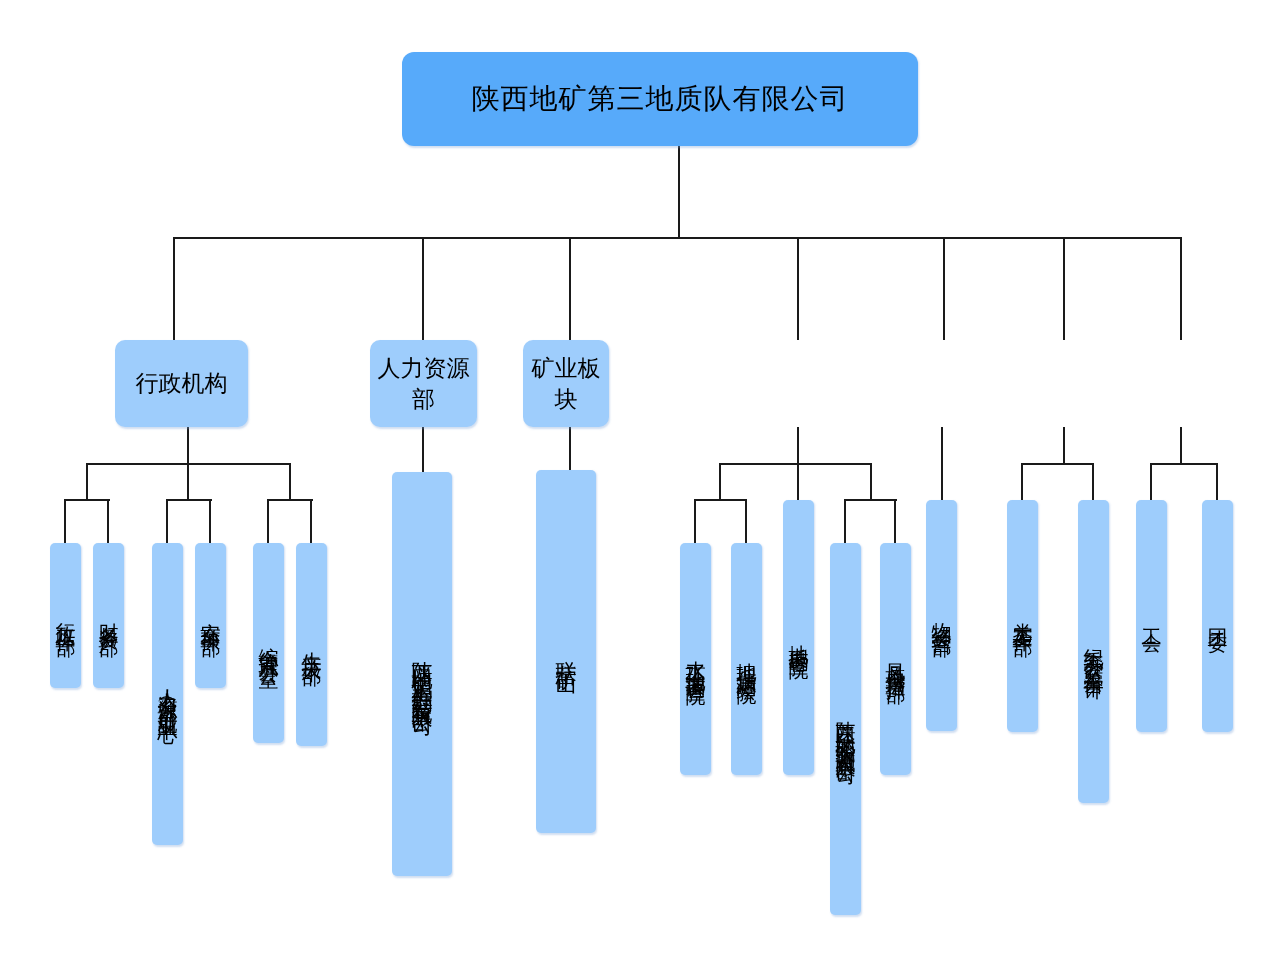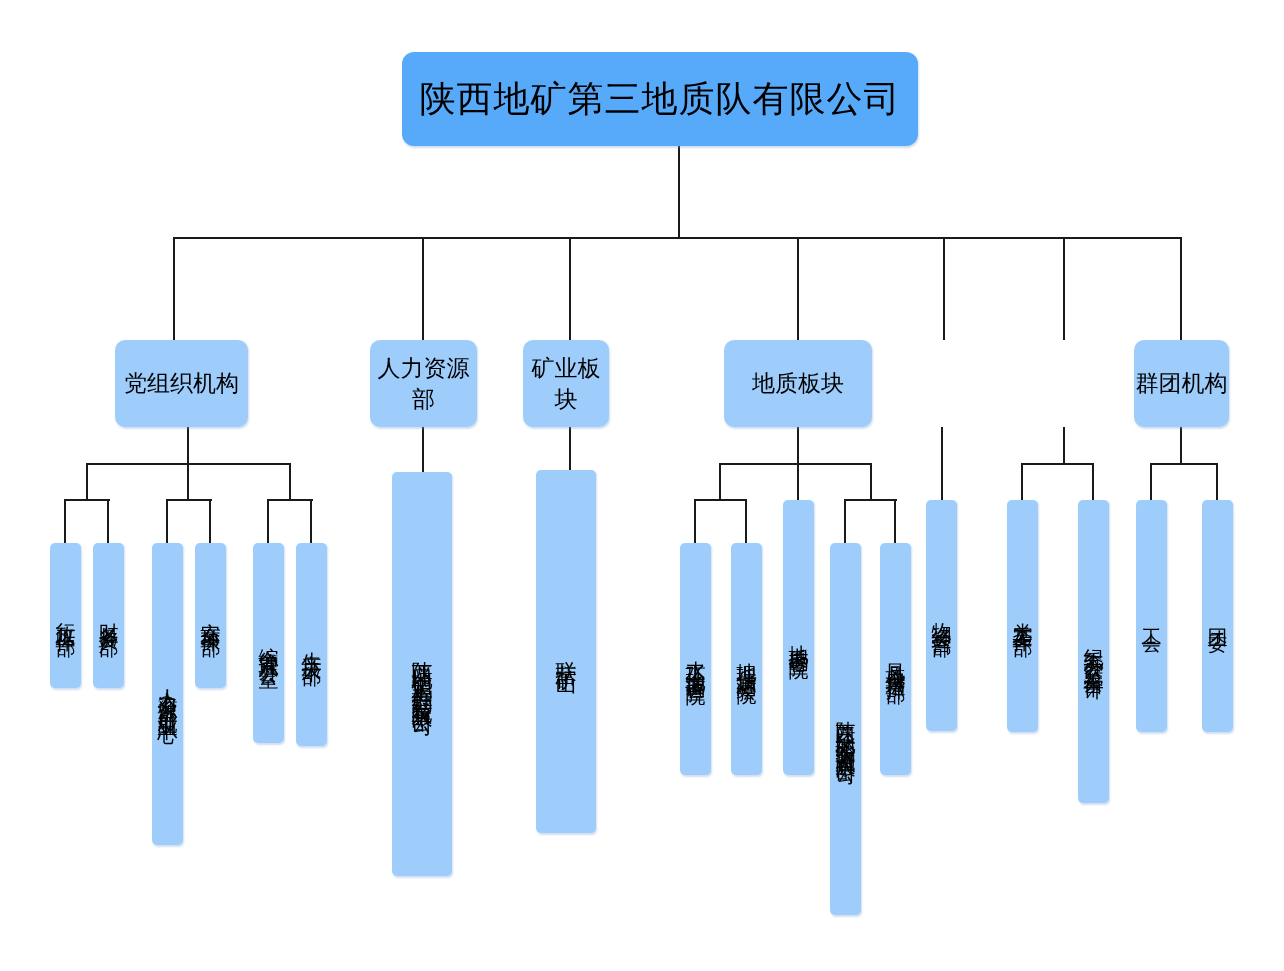--- a/index.html
+++ b/index.html
@@ -28,21 +28,21 @@
     display: flex;
     align-items: center;
     justify-content: center;
     text-align: center;
     box-shadow: 1px 1.5px 2px rgba(120,160,215,0.35);
   }
   .node.root {
     left: 402px; top: 52px; width: 516px; height: 94px;
     background: var(--root-fill);
     border-radius: 12px;
-    font-size: 36px;
+    font-size: 28px;
     letter-spacing: 1px;
   }
   .node.branch {
     top: 340px; height: 87px;
     border-radius: 10px;
     font-size: 23px;
   }
   .node.leaf { border-radius: 5px; }
   .leaf .vtxt {
     writing-mode: vertical-rl;
@@ -109,25 +109,23 @@
   <div class="line v" style="left:1021px; top:463px; height:38px;"></div>
   <div class="line v" style="left:1092px; top:463px; height:38px;"></div>
 
   <div class="line v" style="left:1180px; top:427px; height:38px;"></div>
   <div class="line h" style="left:1150px; top:463px; width:68px;"></div>
   <div class="line v" style="left:1150px; top:463px; height:38px;"></div>
   <div class="line v" style="left:1216px; top:463px; height:38px;"></div>
 
   <div class="node root">陕西地矿第三地质队有限公司</div>
 
-  <div class="node branch" style="left:115px; width:133px;">党组织机构</div>
+  <div class="node branch" style="left:115px; width:133px;">行政机构</div>
   <div class="node branch" style="left:370px; width:107px;">人力资源部</div>
   <div class="node branch" style="left:523px; width:86px;">矿业板块</div>
-  <div class="node branch" style="left:724px; width:148px;">地质板块</div>
-  <div class="node branch" style="left:1134px; width:95px;">群团机构</div>
 
   <div class="node leaf" style="left:50px; top:543px; width:31px; height:145px;">
       <span class="vtxt">行政工作部</span>
     </div>
   <div class="node leaf" style="left:93px; top:543px; width:31px; height:145px;">
       <span class="vtxt">财务资产部</span>
     </div>
   <div class="node leaf" style="left:152px; top:543px; width:31px; height:302px;">
       <span class="vtxt">人力资源部（再就业中心）</span>
     </div>

